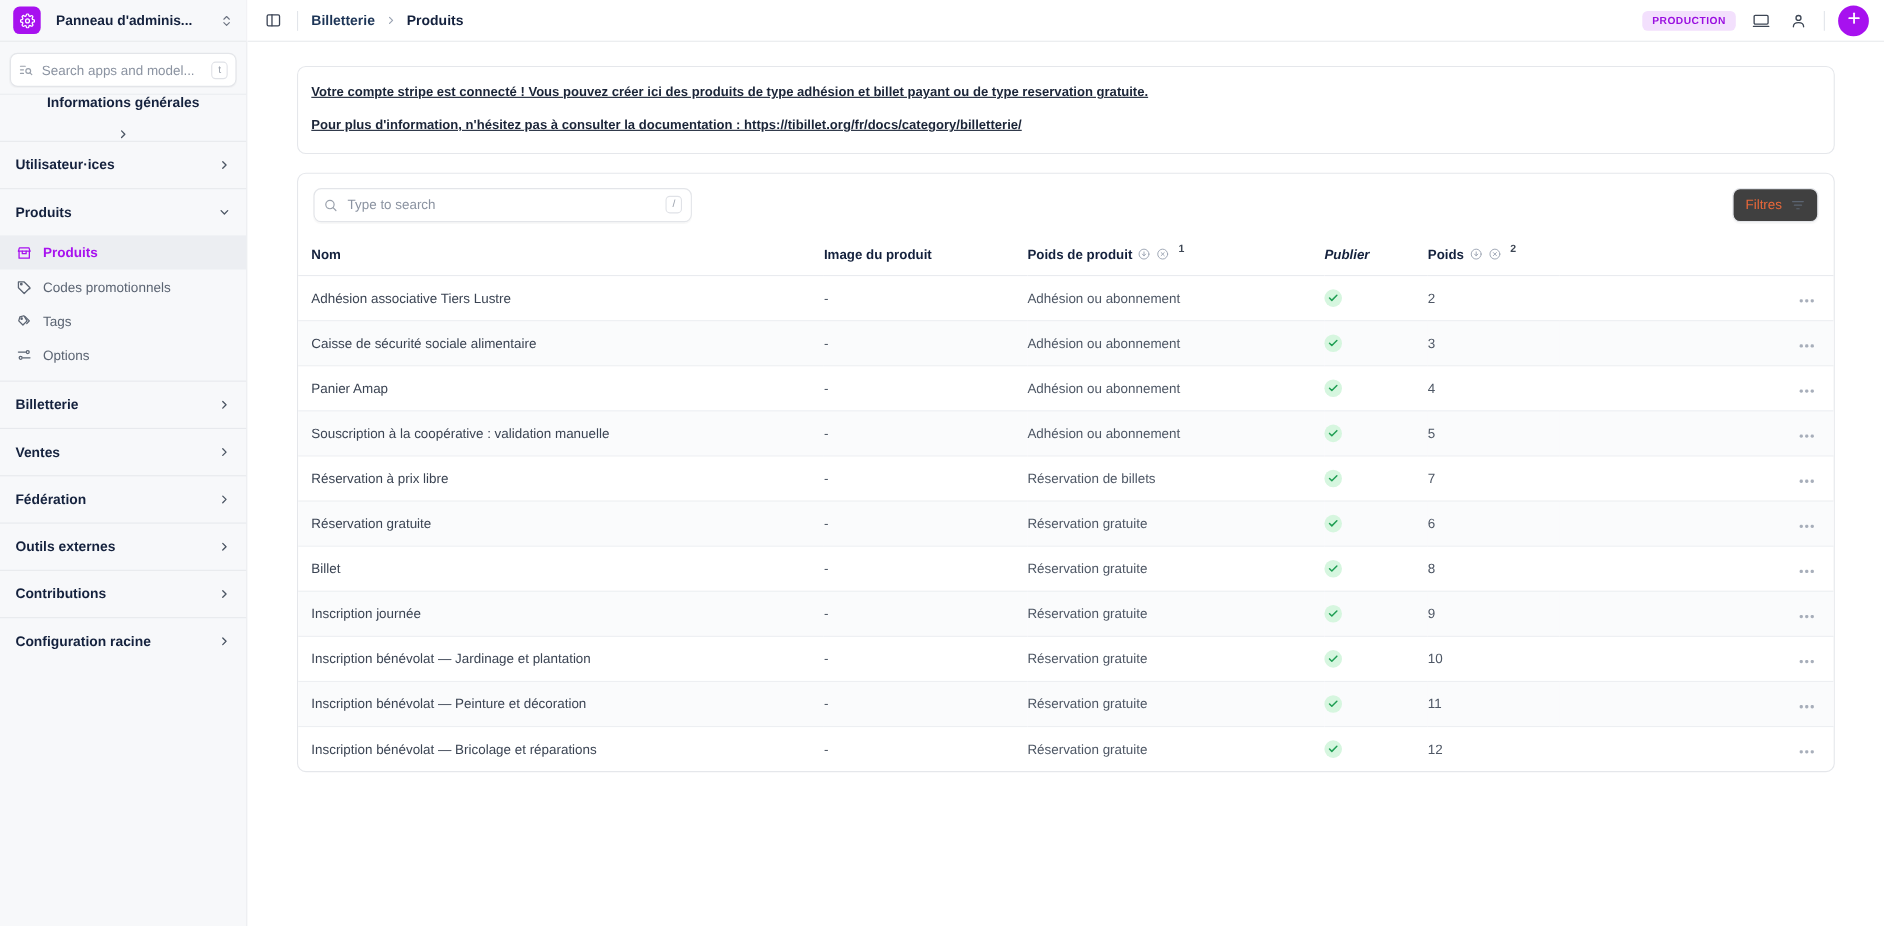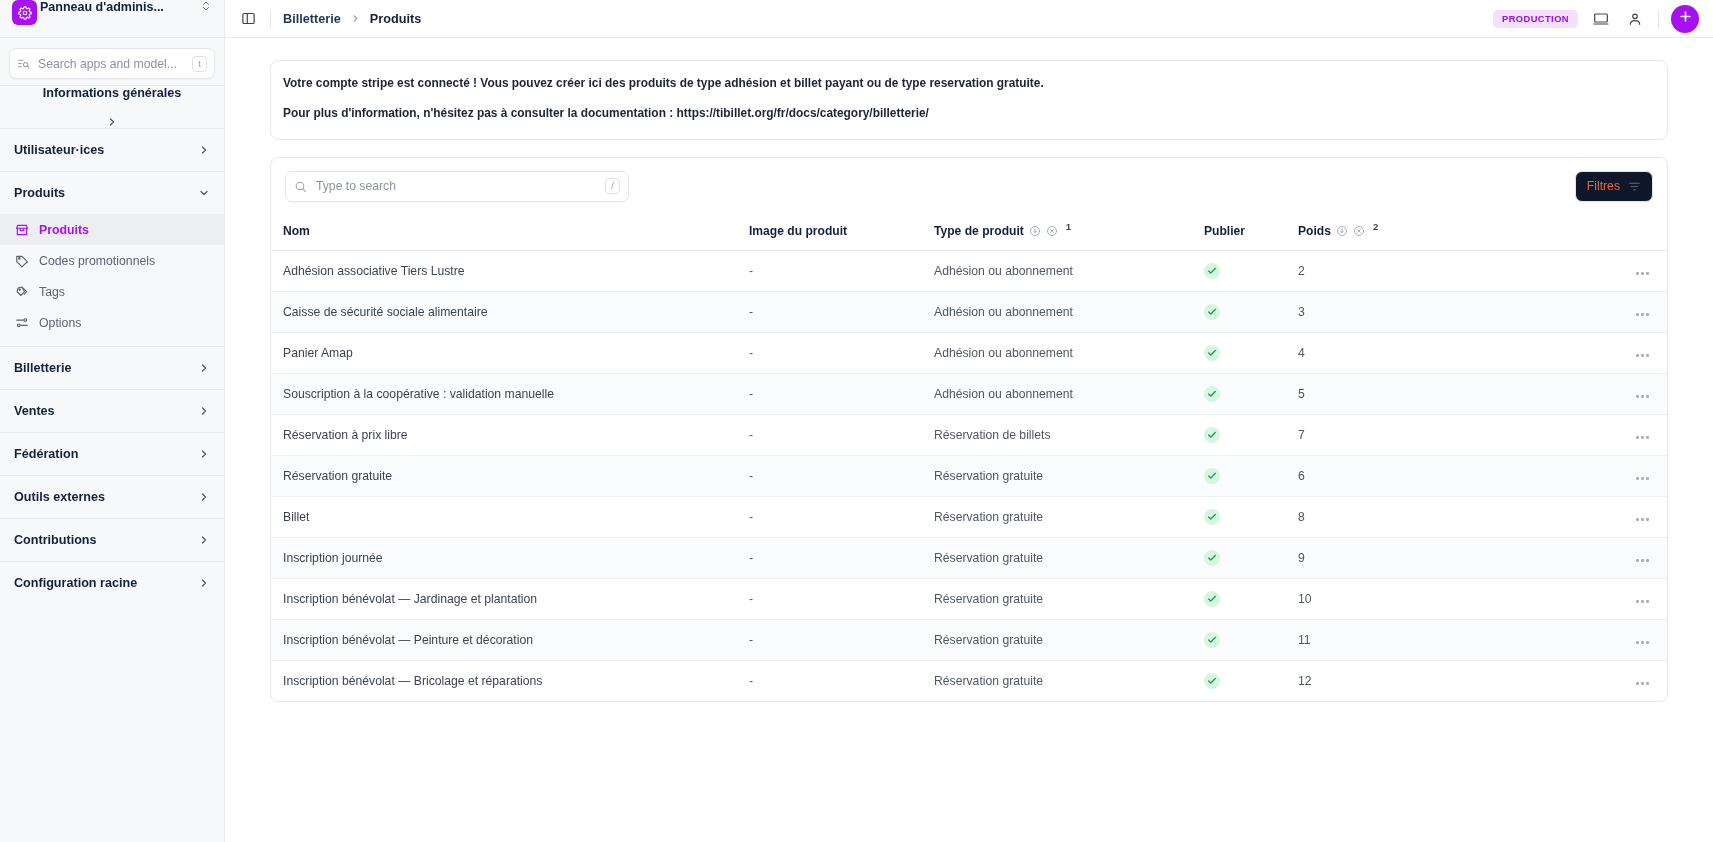--- a/index.html
+++ b/index.html
@@ -15,21 +15,21 @@
   
   .sidebar {
     width: 225px; height: 842px;
     background: #f7f8fa;
     border-right: 1px solid #e8eaed;
     display: flex; flex-direction: column;
     flex: 0 0 225px;
   }
   .sb-brand {
     height: 38px;
-    display: flex; align-items: flex-start; gap: 3px;
+    display: flex; align-items: center; gap: 14px;
     padding: 0 12px;
     border-bottom: 1px solid #e8eaed;
     background: #f7f8fa;
   }
   .brand-logo {
     width: 25px; height: 25px; border-radius: 6px;
     background: #a711ef;
     display: flex; align-items: center; justify-content: center;
     flex: 0 0 25px;
   }
@@ -112,21 +112,21 @@
   }
 
   .content { flex: 1 1 auto; padding: 22px 45px 0 45px; overflow: hidden; }
 
   .notice {
     border: 1px solid #e5e7eb; border-radius: 8px;
     padding: 14px 12px 16px 12px;
     background: #fff;
     margin-bottom: 17px;
   }
-  .notice p { font-size: 11.9px; font-weight: 700; color: #1b2538; line-height: 1.45; }
+  .notice p { font-size: 11.9px; font-weight: 700; color: #1b2538; line-height: 1.45; text-decoration: underline; }
   .notice p + p { margin-top: 13px; }
 
   .card {
     border: 1px solid #e5e7eb; border-radius: 8px;
     background: #fff; overflow: hidden;
   }
   .card-tools {
     display: flex; align-items: center;
     padding: 13px 14px 13px 14px;
     gap: 12px;
@@ -138,38 +138,38 @@
     padding: 0 8px; background: #fff;
     box-shadow: 0 1px 1px rgba(16,24,40,0.03);
   }
   .searchbox .mag { color: #9aa1ac; display:flex; }
   .searchbox .ph { flex: 1 1 auto; font-size: 12.2px; color: #8b93a1; }
   .tools-spacer { flex: 1 1 auto; }
   .filter-btn {
     display: flex; align-items: center; gap: 8px;
     height: 31px; padding: 0 11px;
     border: 1px solid #e3e5e9; border-radius: 7px;
-    background: #0f172a; cursor: pointer;
+    background: #404040; cursor: pointer;
     box-shadow: 0 1px 1px rgba(16,24,40,0.03);
   }
   .filter-btn .fl { font-size: 12.2px; color: #e9683a; font-weight: 400; }
   .filter-btn .fi { color: #5b6472; display:flex; }
 
   table { width: 100%; border-collapse: collapse; table-layout: fixed; }
   thead th {
     text-align: center;
     font-size: 12.1px; font-weight: 700; color: #14213d;
     padding: 9px 0 12px 0;
     border-bottom: 1px solid #e9ebef;
     vertical-align: middle;
   }
   th.c-nom    { width: 478px; padding-left: 12px; }
   th.c-img    { width: 185px; }
   th.c-type   { width: 270px; }
-  th.c-pub    { width: 94px; }
+  th.c-pub    { width: 94px; font-style: italic; }
   th.c-poids  { width: 120px; }
   th.c-act    { width: auto; }
   .th-inner { display: flex; align-items: center; gap: 5px; }
   .sort-ico { color: #9aa3b2; display: flex; align-items: center; cursor: pointer; }
   .sort-num { font-size: 9.6px; color: #3d4654; margin-left: 3px; position: relative; top: -4px; }
 
   tbody td {
     font-size: 12.2px; color: #4e5765;
     padding: 0; height: 41px;
     border-bottom: 1px solid #edeff2;
@@ -437,21 +437,21 @@
                     <span>Nom</span>
                   </div>
               </th>
               <th class="c-img">
                 <div class="th-inner">
                     <span>Image du produit</span>
                   </div>
               </th>
               <th class="c-type">
                 <div class="th-inner">
-                  <span>Type de produit</span>
+                  <span>Poids de produit</span>
                   <span class="sort-ico">
                     <svg width="12" height="12" viewBox="0 0 24 24" fill="none" stroke="currentColor" stroke-width="1.7" stroke-linecap="round" stroke-linejoin="round">
                         <circle cx="12" cy="12" r="9"></circle>
                         <line x1="12" y1="8" x2="12" y2="15"></line>
                         <polyline points="9 12 12 15.3 15 12"></polyline>
                       </svg>
                   </span>
                   <span class="sort-ico">
                     <svg width="12" height="12" viewBox="0 0 24 24" fill="none" stroke="currentColor" stroke-width="1.7" stroke-linecap="round">
                         <circle cx="12" cy="12" r="9"></circle>

